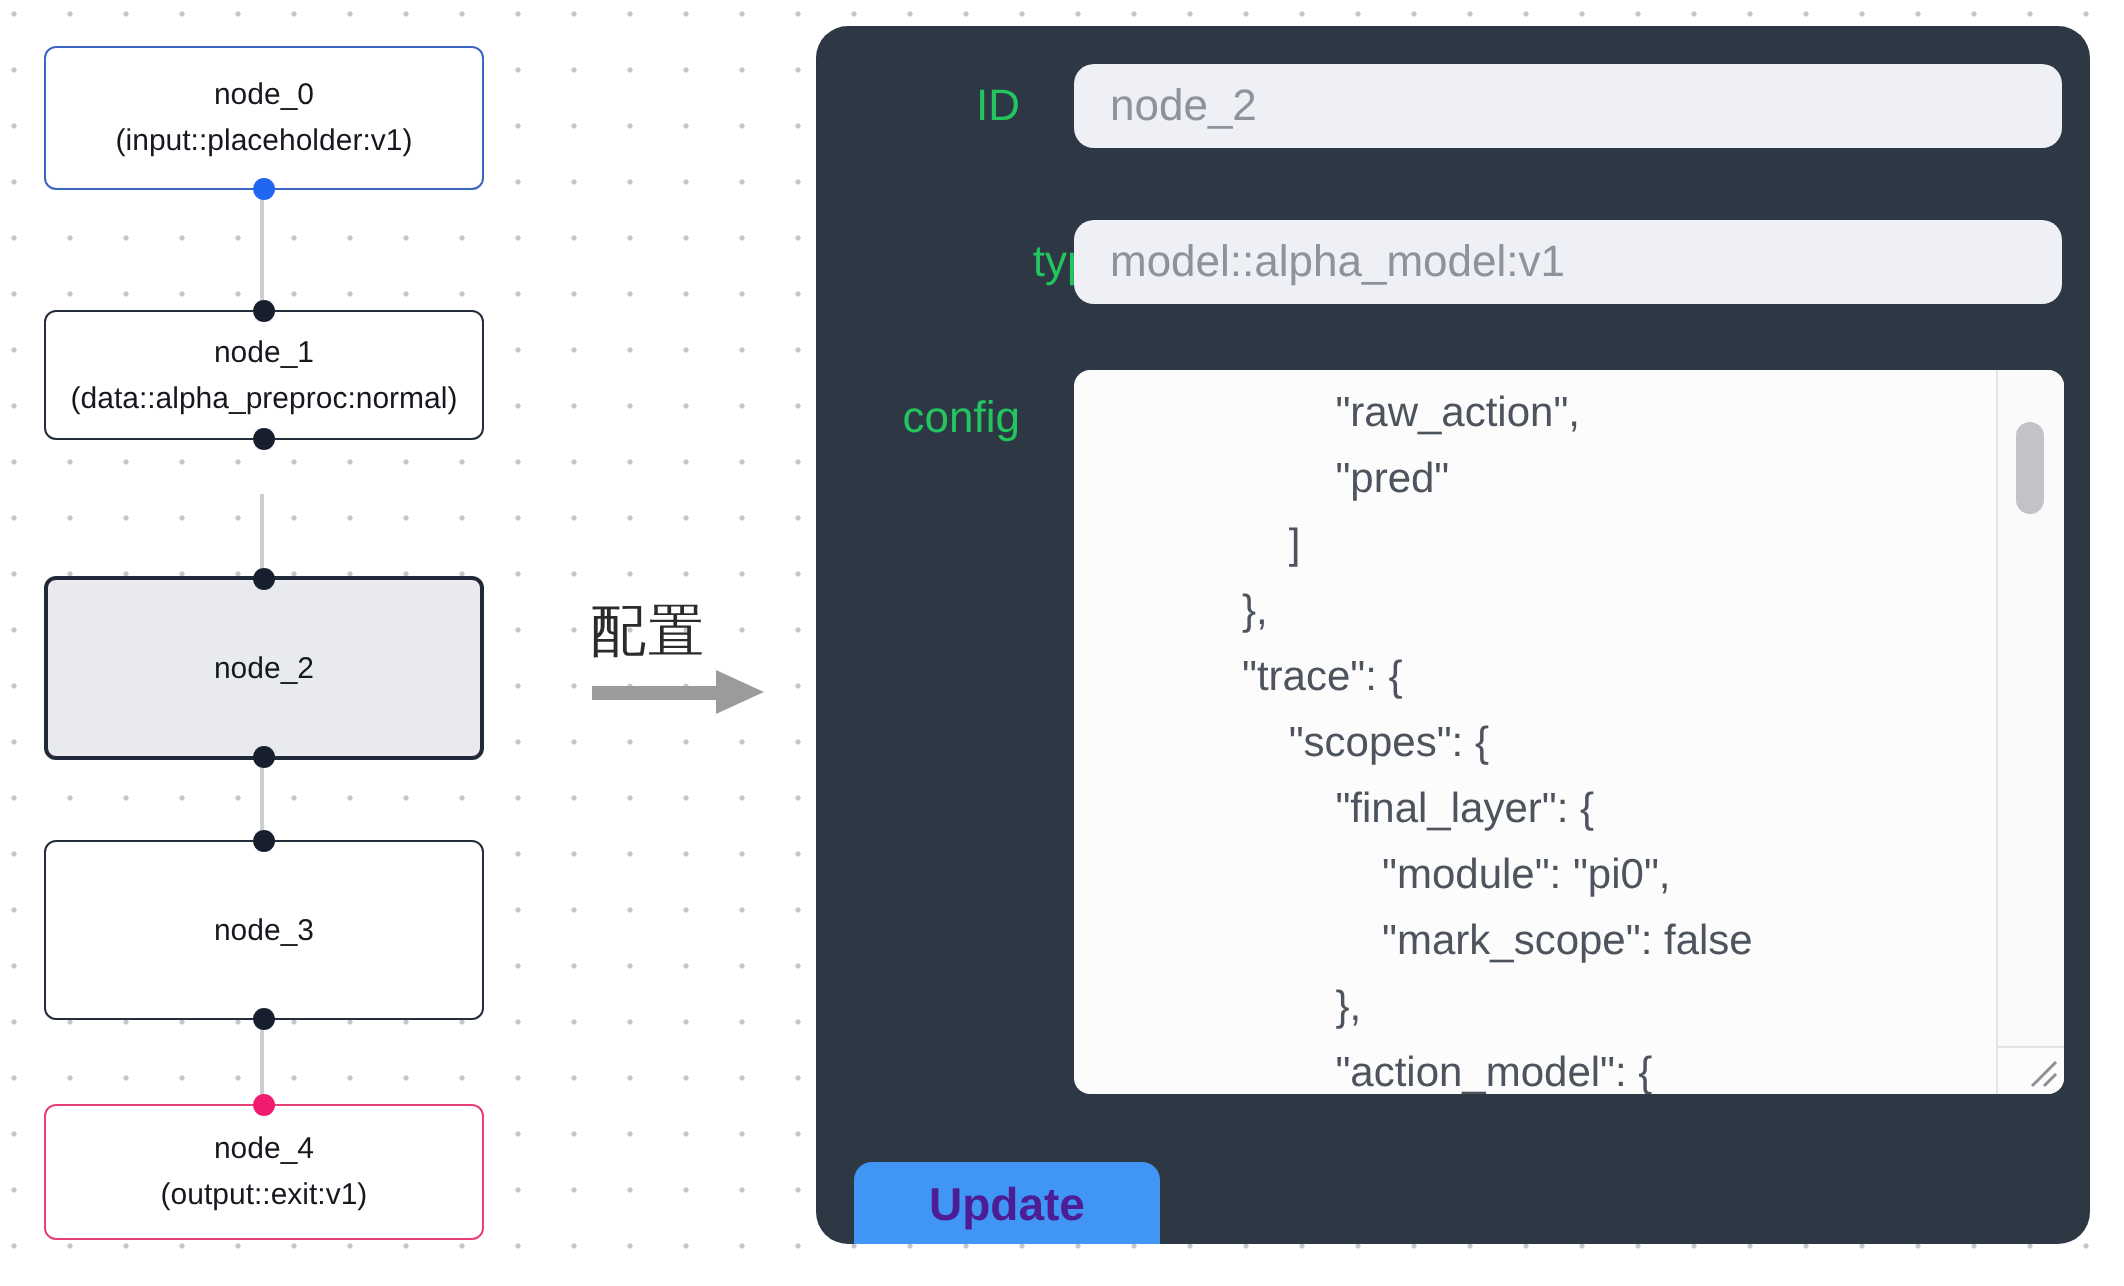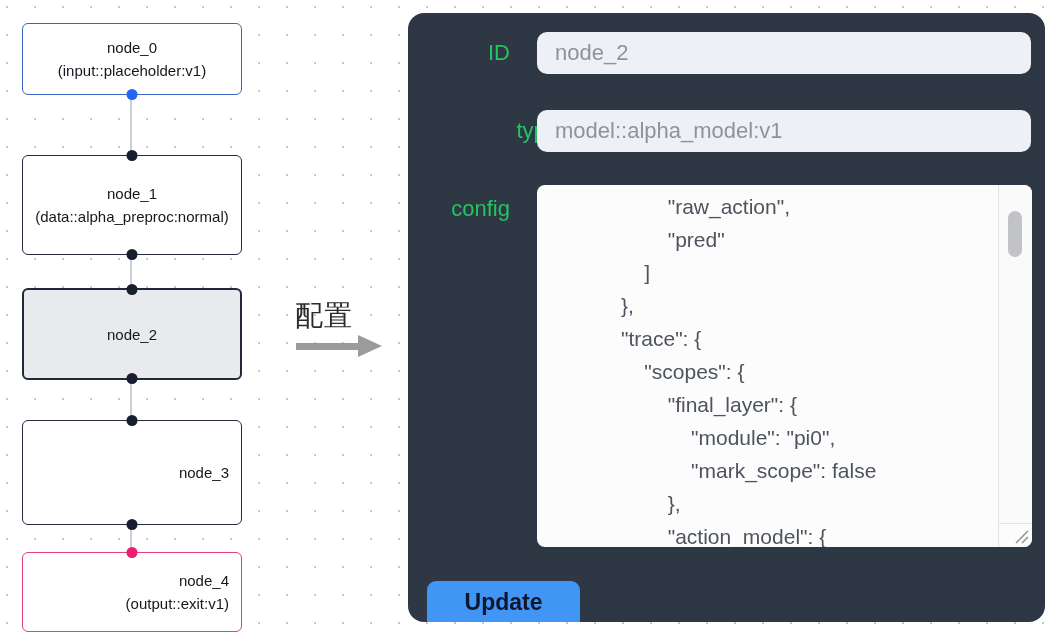--- a/index.html
+++ b/index.html
@@ -16,24 +16,24 @@
   
   .node {
     position:absolute; left:22px; width:220px;
     background:#ffffff; border:1.6px solid #252c3c; border-radius:6px;
     display:flex; flex-direction:column; justify-content:center; align-items:center;
     text-align:center; font-size:15px; line-height:23px; color:#15181e;
     padding:16px 12px; z-index:2;
   }
   .node .node-type { word-break:break-all; }
   .node-0 { top:23px;  height:72px; border-color:#3b64c5; }
-  .node-1 { top:155px; height:100px; }
+  .node-1 { top:155px; height:65px; }
   .node-2 { top:288px; height:92px; background:#e9eaed; border-width:2.6px; border-color:#20283a; }
-  .node-3 { top:420px; height:105px;align-items:flex-end; }
-  .node-4 { top:552px; height:80px; border-color:#e94077;align-items:flex-end; }
+  .node-3 { top:420px; height:90px; }
+  .node-4 { top:552px; height:68px; border-color:#e94077; }
 
   .port {
     position:absolute; left:50%; width:11px; height:11px; border-radius:50%;
     background:#171e2e; transform:translateX(-50%); z-index:3;
   }
   .port-top    { top:-6px; }
   .port-bottom { bottom:-6px; }
   .port-blue   { background:#2166f0; }
   .port-pink   { background:#ef1c72; }
 
@@ -94,21 +94,21 @@
   }
   .resize-cell {
     position:absolute; right:0; bottom:0; width:34px; height:24px;
     background:#fcfcfd; border-left:1px solid #e2e4e8; border-top:1px solid #e2e4e8;
   }
   .resize-cell svg { position:absolute; right:2px; bottom:2px; }
 
   .update-button {
     position:absolute; left:19px; top:568px; width:153px; height:52px;
     background:#4095f5; border:none; border-radius:9px;
-    color:#0f172a; font-family:inherit; font-size:23px; font-weight:600;
+    color:#4c1d95; font-family:inherit; font-size:23px; font-weight:600;
     display:flex; align-items:center; justify-content:center; padding-bottom:10px;
     cursor:pointer;
   }
 </style>
 </head>
 <body>
 
 <div class="edge edge-0"></div>
 <div class="edge edge-1"></div>
 <div class="edge edge-2"></div>

